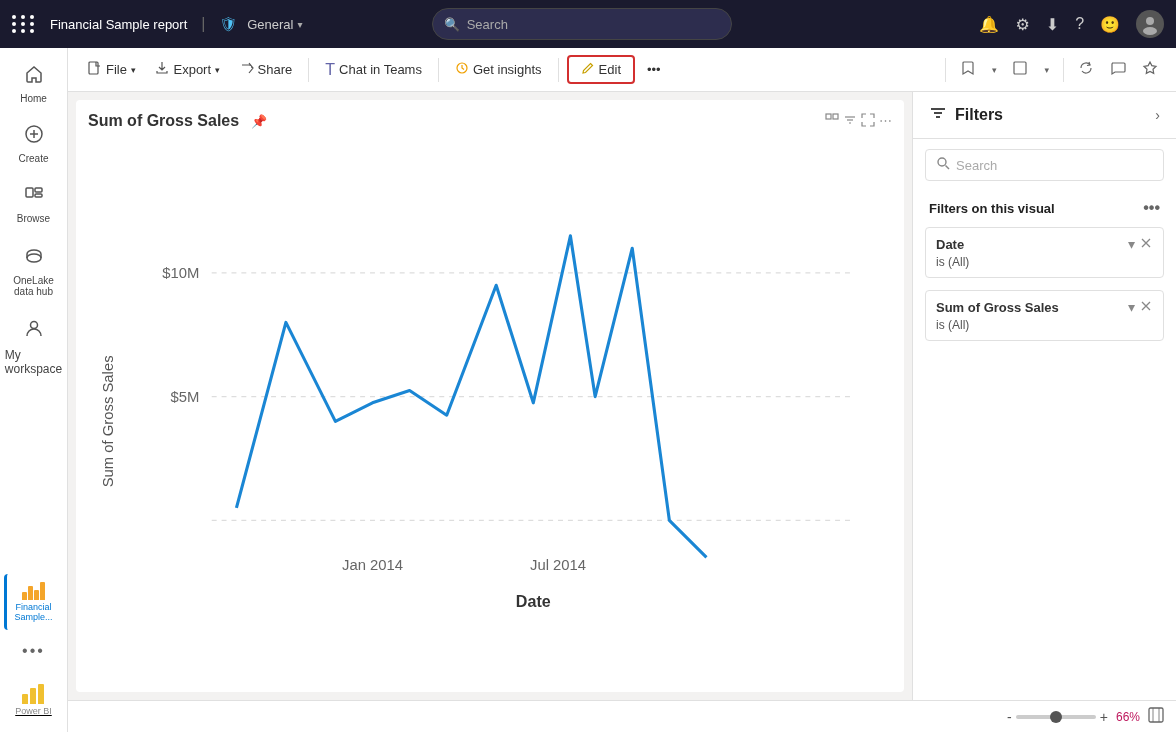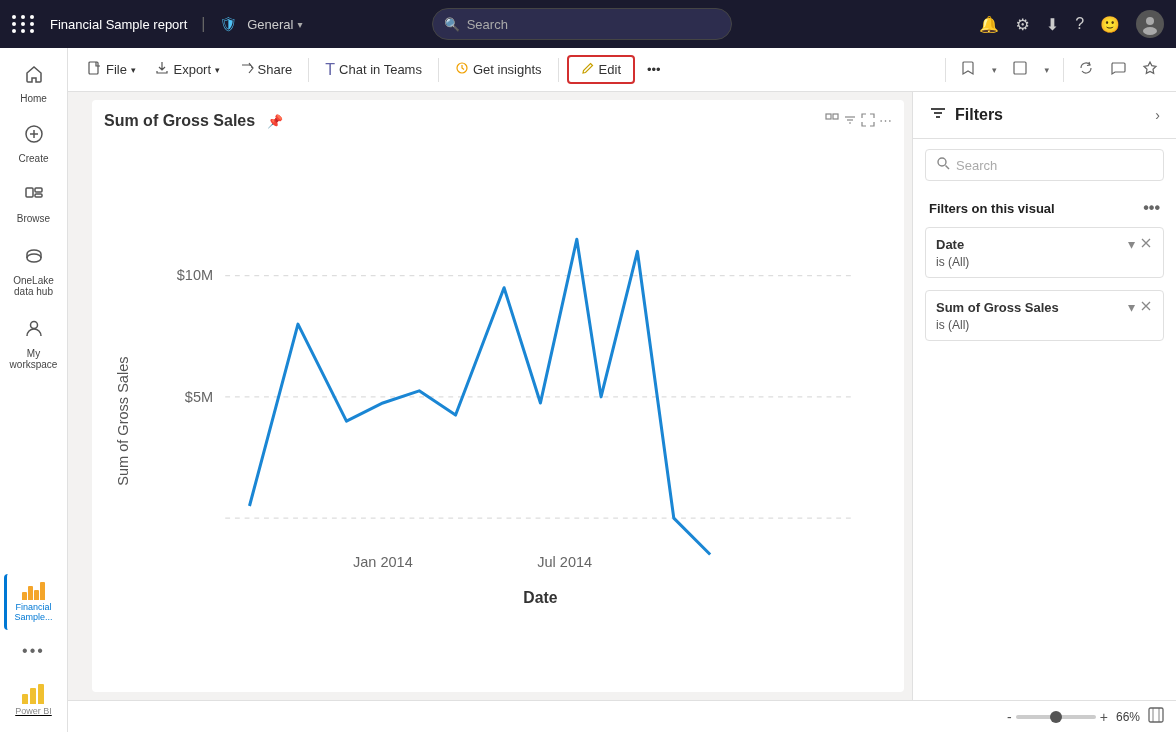--- a/index.html
+++ b/index.html
@@ -74,21 +74,21 @@
     .edit-btn {
       display: flex; align-items: center; gap: 4px; padding: 4px 12px;
       border-radius: 4px; cursor: pointer; font-size: 13px; color: #333;
       border: 2px solid #d32f2f; background: white; font-weight: 500;
     }
     .toolbar-right { margin-left: auto; display: flex; align-items: center; gap: 4px; }
     .toolbar-right-btn { padding: 4px 6px; cursor: pointer; color: #555; font-size: 16px; border: none; background: transparent; }
 
     
     .content-area {
-      flex: 1; display: flex; overflow: hidden; padding-left: 16px;
+      flex: 1; display: flex; overflow: hidden;
     }
 
     
     .chart-area {
       flex: 1; background: white; margin: 8px; border-radius: 4px;
       padding: 12px; display: flex; flex-direction: column; position: relative;
     }
     .chart-title-row {
       display: flex; align-items: center; gap: 6px; margin-bottom: 8px;
     }
@@ -238,21 +238,21 @@
       </span>
       <span style="font-size:10px;color:#444;text-align:center;">OneLake data hub</span>
     </div>
     <div class="sidebar-item">
       <span class="sidebar-icon">
         <svg width="22" height="22" viewBox="0 0 22 22">
             <circle cx="11" cy="8" r="3.5" stroke="#555" stroke-width="1.5" fill="none"></circle>
             <path d="M4 19c0-3.9 3.1-7 7-7s7 3.1 7 7" stroke="#555" stroke-width="1.5" fill="none"></path>
           </svg>
       </span>
-      <span style="font-size:10px;color:#444;text-align:center;">My workspace</span>
+      <span style="font-size:12px;color:#444;text-align:left;">My workspace</span>
     </div>
     <div class="sidebar-spacer"></div>
     <div class="sidebar-item financial" style="border-left:3px solid #0078d4;padding-left:1px;">
       <div class="fin-bars">
         <div class="fin-bar" style="height:8px;background:#f4a52a;"></div>
         <div class="fin-bar" style="height:14px;background:#f4a52a;"></div>
         <div class="fin-bar" style="height:10px;background:#f4a52a;"></div>
         <div class="fin-bar" style="height:18px;background:#f4a52a;"></div>
       </div>
       <span style="font-size:9px;color:#0078d4;text-align:center;">Financial Sample...</span>
@@ -474,21 +474,21 @@
     </div>
 
     <div class="bottom-bar">
       <span style="flex:1;"></span>
       <div class="zoom-controls">
         <button style="border:none;background:transparent;cursor:pointer;font-size:14px;color:#555;">-</button>
         <div class="zoom-slider-track">
           <div class="zoom-slider-thumb"></div>
         </div>
         <button style="border:none;background:transparent;cursor:pointer;font-size:14px;color:#555;">+</button>
-        <span style="font-size:12px;color:#404040;margin-left:4px;">66%</span>
+        <span style="font-size:12px;color:#be185d;margin-left:4px;">66%</span>
         <button style="border:none;background:transparent;cursor:pointer;margin-left:4px;">
           <svg width="16" height="16" viewBox="0 0 16 16">
               <rect x="1" y="1" width="14" height="14" rx="1.5" stroke="#666" stroke-width="1.3" fill="none"></rect>
               <line x1="5" y1="1" x2="5" y2="15" stroke="#666" stroke-width="0.8"></line>
               <line x1="11" y1="1" x2="11" y2="15" stroke="#666" stroke-width="0.8"></line>
             </svg>
         </button>
       </div>
     </div>
   </div>

